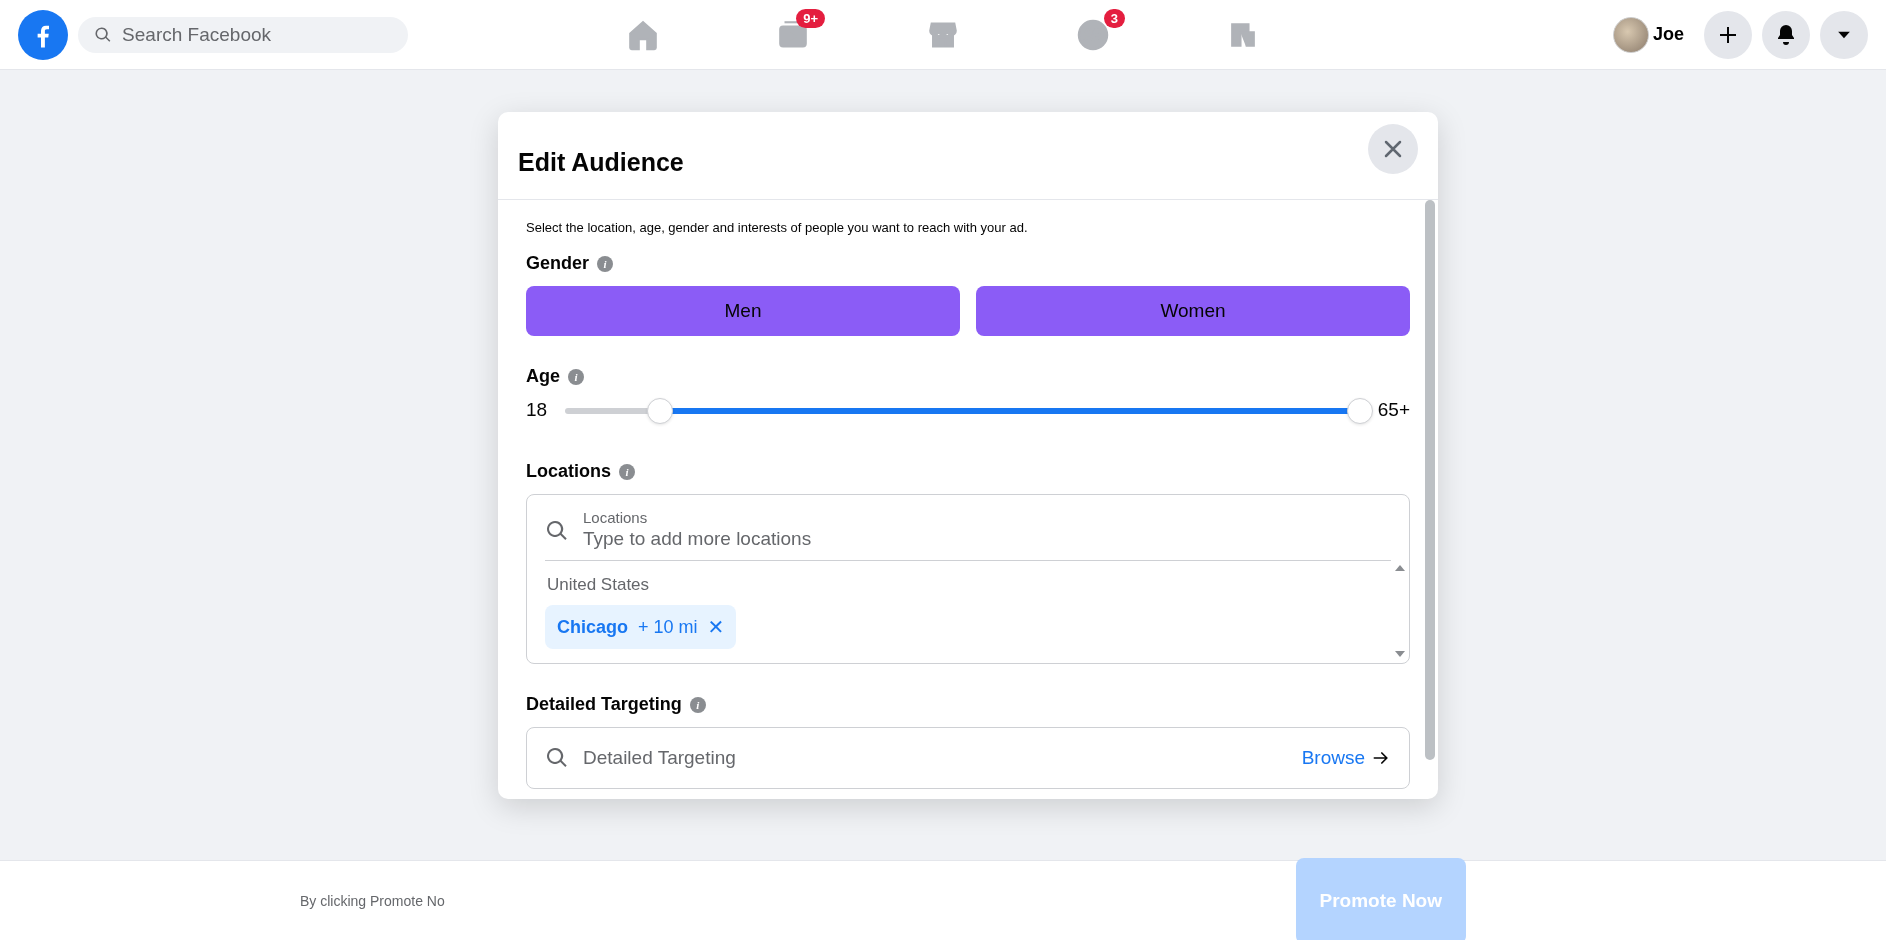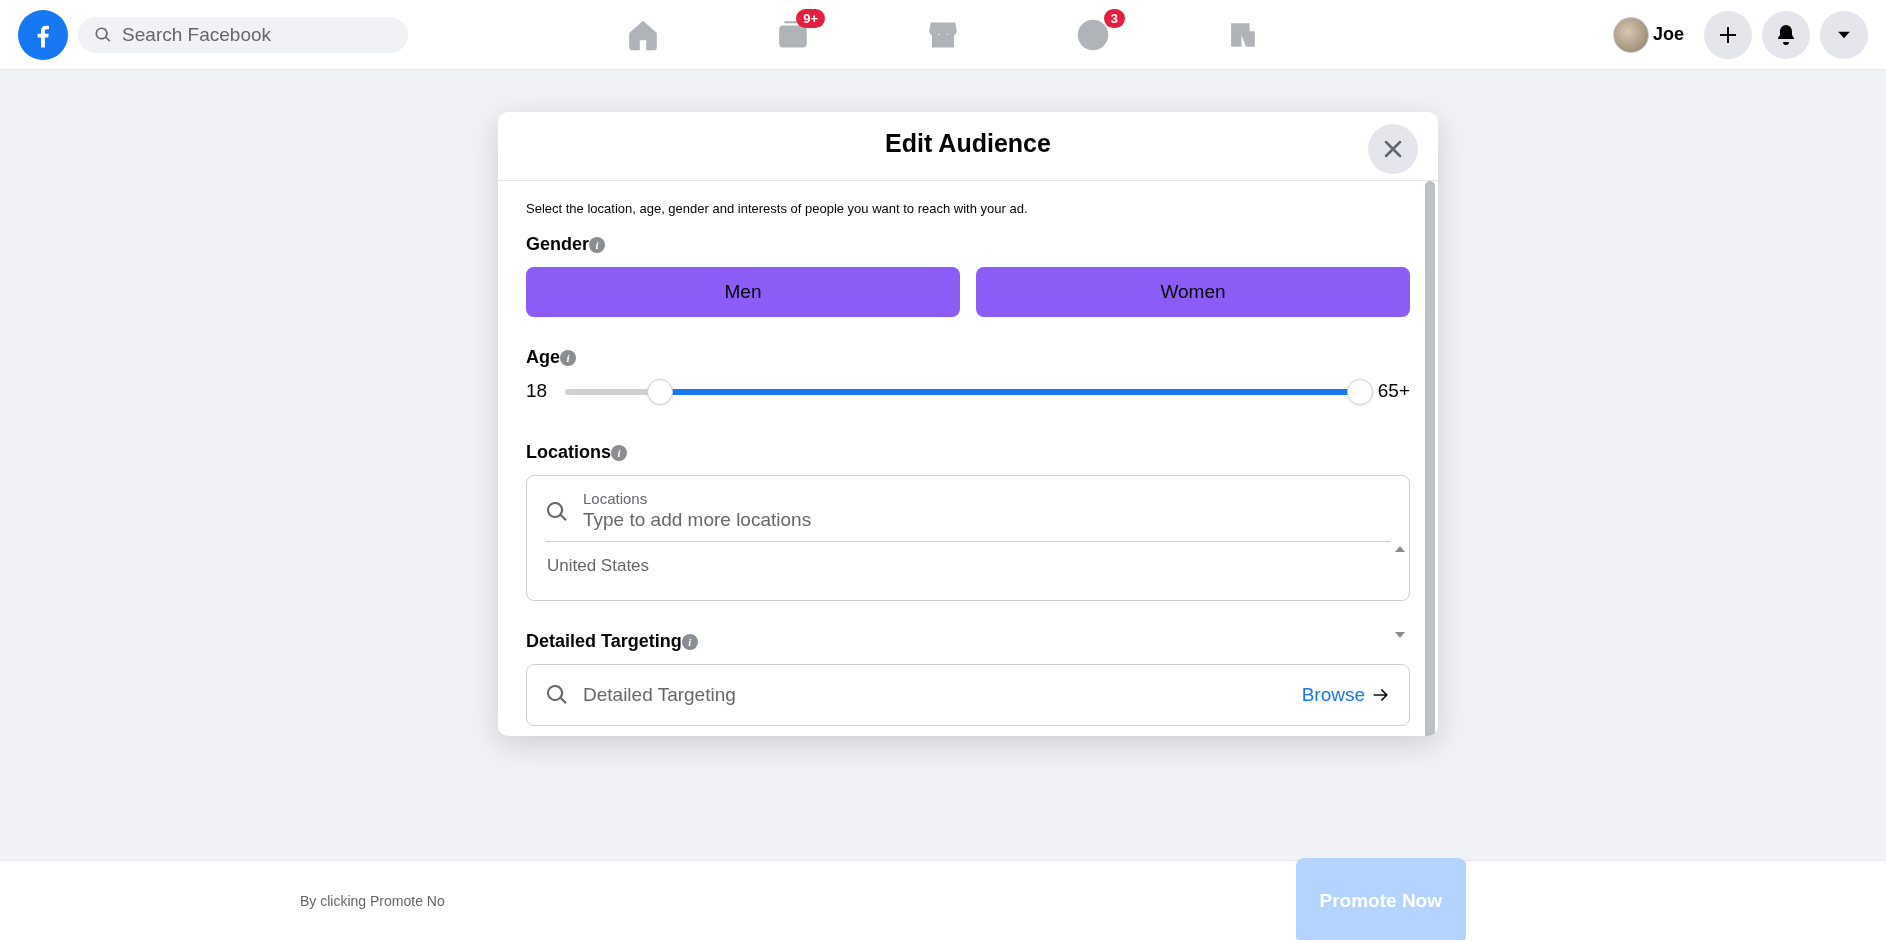--- a/index.html
+++ b/index.html
@@ -161,22 +161,22 @@
       left: 498px;
       top: 112px;
       width: 940px;
       background: #fff;
       border-radius: 10px;
       box-shadow: 0 8px 30px rgba(0,0,0,0.15);
       overflow: hidden;
     }
     .modal-header {
       position: relative;
-      text-align: center;
-      padding: 17px 20px 22px;
+      text-align: left;
+      padding: 36px 20px 22px;
       border-bottom: 1px solid #e4e6eb;
     }
     .modal-header h1 {
       font-size: 25px;
       font-weight: 700;
       color: #050505;
     }
     .close-btn {
       position: absolute;
       right: 20px;
@@ -205,21 +205,21 @@
       border-radius: 5px;
     }
     .intro {
       font-size: 13px;
       color: #050505;
       margin-bottom: 18px;
     }
     .section-label {
       display: flex;
       align-items: center;
-      gap: 0;
+      gap: 8px;
       font-weight: 600;
       font-size: 18px;
       color: #050505;
       margin-bottom: 12px;
     }
     .info-icon {
       width: 16px;
       height: 16px;
       border-radius: 50%;
       background: #8a8d91;
@@ -532,20 +532,25 @@
       <div class="loc-input-row">
         <svg width="24" height="24" viewBox="0 0 24 24" fill="#65676b">
             <path d="M10 2a8 8 0 105.3 14l5 5 1.4-1.4-5-5A8 8 0 0010 2zm0 2a6 6 0 110 12 6 6 0 010-12z"></path>
           </svg>
         <div class="loc-input-col">
           <div class="loc-small-label">Locations</div>
           <input class="loc-input" type="text" placeholder="Type to add more locations" style="">
         </div>
       </div>
       <div class="loc-country">United States</div>
+      <div class="loc-chip">
+        <span class="loc-chip-name">Chicago</span>
+        <span class="loc-chip-radius">+ 10 mi</span>
+        <span class="loc-chip-x">✕</span>
+      </div>
       <div class="loc-scroll">
         <div class="loc-scroll-arrow arrow-up"></div>
         <div class="loc-scroll-arrow arrow-down"></div>
       </div>
     </div>
 
     <div class="section-label">
       <span>Detailed Targeting</span>
       <span class="info-icon">i</span>
     </div>

